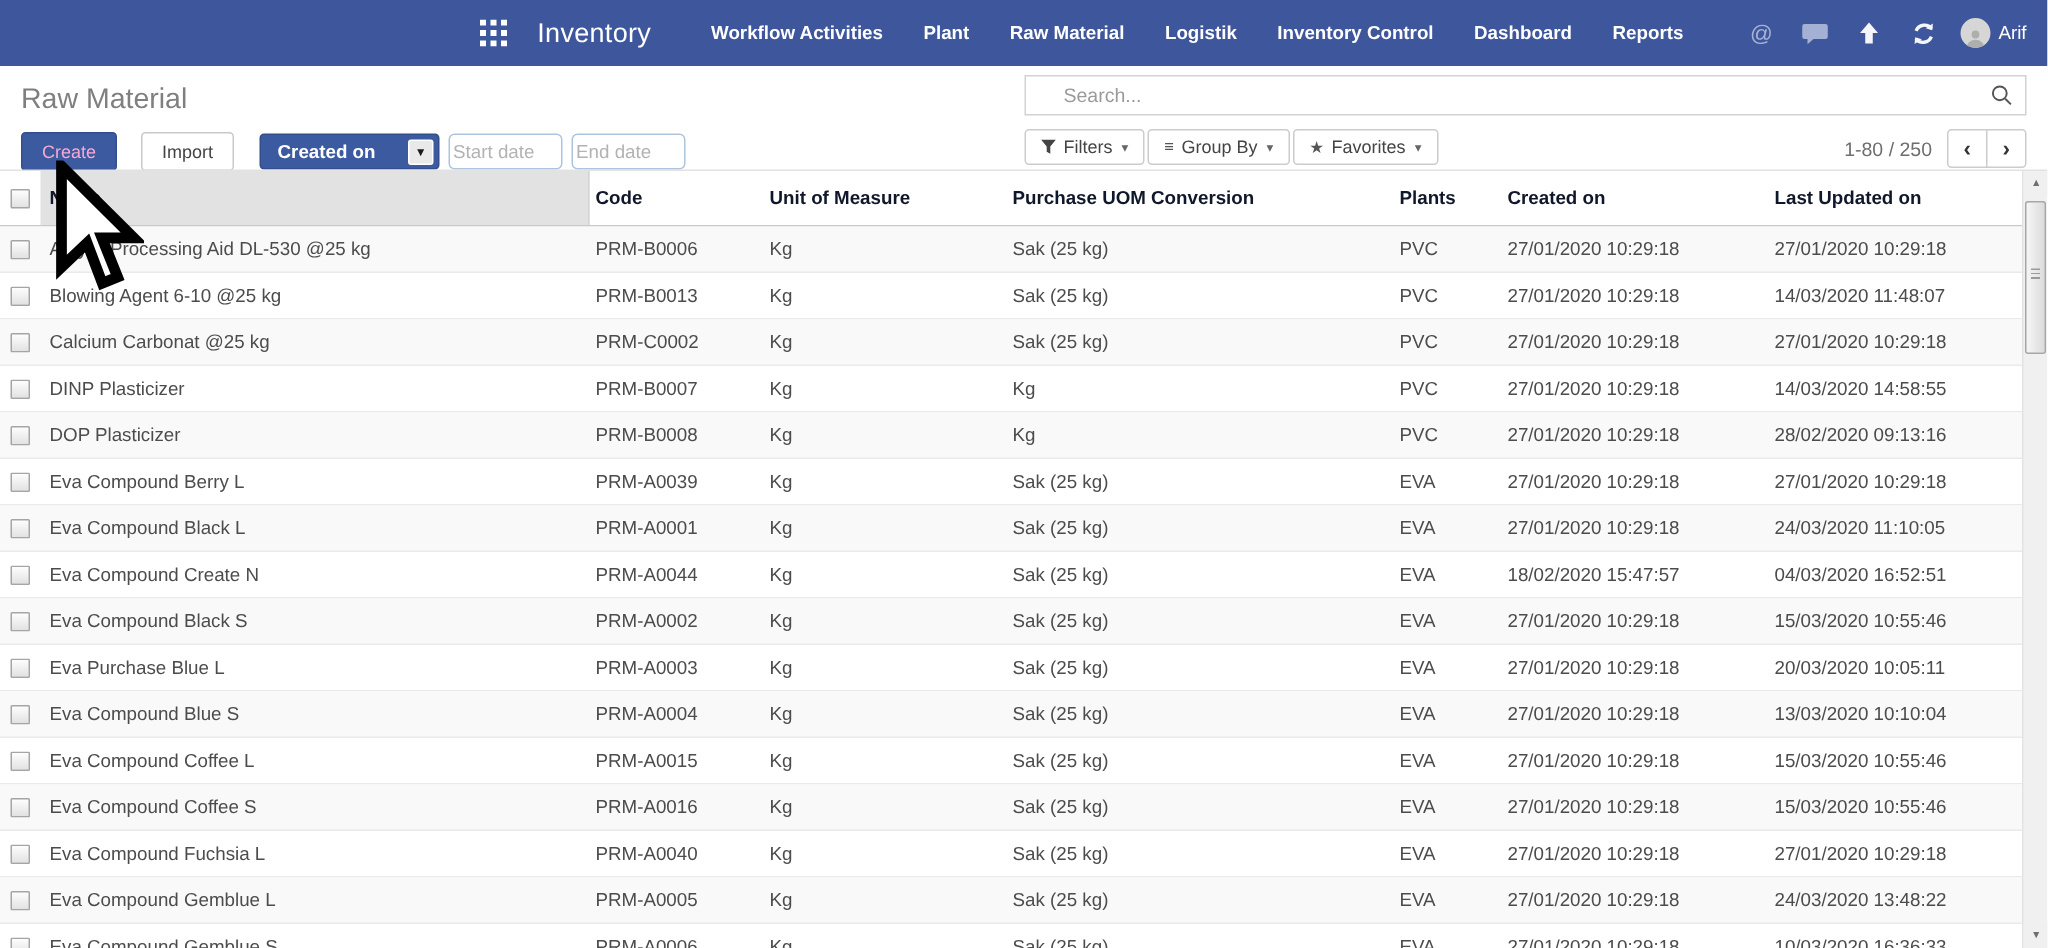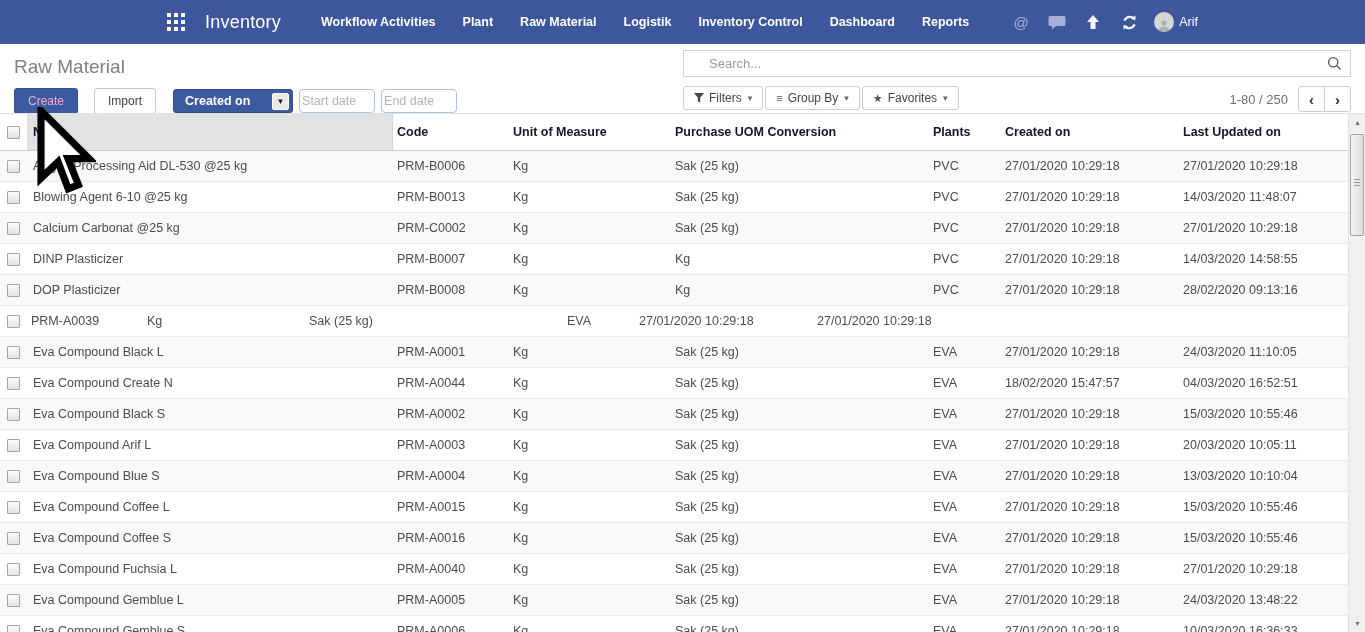--- a/index.html
+++ b/index.html
@@ -6,21 +6,21 @@
   * { box-sizing:border-box; }
   html,body { margin:0; padding:0; }
   body {
     width:1365px; height:632px; overflow:hidden; position:relative;
     font-family:"Liberation Sans", sans-serif; background:#fff; color:#4c4c4c;
   }
 
   
   .navbar {
     height:44px; background:var(--nav); color:#fff;
-    display:flex; align-items:center; justify-content:center;
+    display:flex; align-items:center; justify-content:flex-end;
     padding:0 14px;
   }
   .nav-left { display:flex; align-items:center; }
   .apps-icon { display:flex; margin-right:20px; cursor:pointer; }
   .app-title { font-size:18px; font-weight:400; margin-right:40px; letter-spacing:.2px; }
   .nav-menu { display:flex; align-items:center; }
   .menu-item { font-size:12.5px; font-weight:700; margin-right:27px; cursor:pointer; white-space:nowrap; }
   .nav-right { display:flex; align-items:center; }
   .nav-ico { display:flex; align-items:center; justify-content:center; width:22px; margin-left:14px; opacity:.75; cursor:pointer; }
   .nav-ico.bright { opacity:.95; }
@@ -314,20 +314,21 @@
     <div class="cell col-puom">Kg</div>
     <div class="cell col-plant">PVC</div>
     <div class="cell col-created">27/01/2020 10:29:18</div>
     <div class="cell col-updated">28/02/2020 09:13:16</div>
   </div>
 
   <div class="row">
     <div class="cell col-check">
       <span class="checkbox"></span>
     </div>
+    <div class="cell col-name">Eva Compound Berry L</div>
     <div class="cell col-code">PRM-A0039</div>
     <div class="cell col-uom">Kg</div>
     <div class="cell col-puom">Sak (25 kg)</div>
     <div class="cell col-plant">EVA</div>
     <div class="cell col-created">27/01/2020 10:29:18</div>
     <div class="cell col-updated">27/01/2020 10:29:18</div>
   </div>
 
   <div class="row alt">
     <div class="cell col-check">
@@ -365,21 +366,21 @@
     <div class="cell col-puom">Sak (25 kg)</div>
     <div class="cell col-plant">EVA</div>
     <div class="cell col-created">27/01/2020 10:29:18</div>
     <div class="cell col-updated">15/03/2020 10:55:46</div>
   </div>
 
   <div class="row">
     <div class="cell col-check">
       <span class="checkbox"></span>
     </div>
-    <div class="cell col-name">Eva Compound Arif L</div>
+    <div class="cell col-name">Eva Purchase Blue L</div>
     <div class="cell col-code">PRM-A0003</div>
     <div class="cell col-uom">Kg</div>
     <div class="cell col-puom">Sak (25 kg)</div>
     <div class="cell col-plant">EVA</div>
     <div class="cell col-created">27/01/2020 10:29:18</div>
     <div class="cell col-updated">20/03/2020 10:05:11</div>
   </div>
 
   <div class="row alt">
     <div class="cell col-check">

